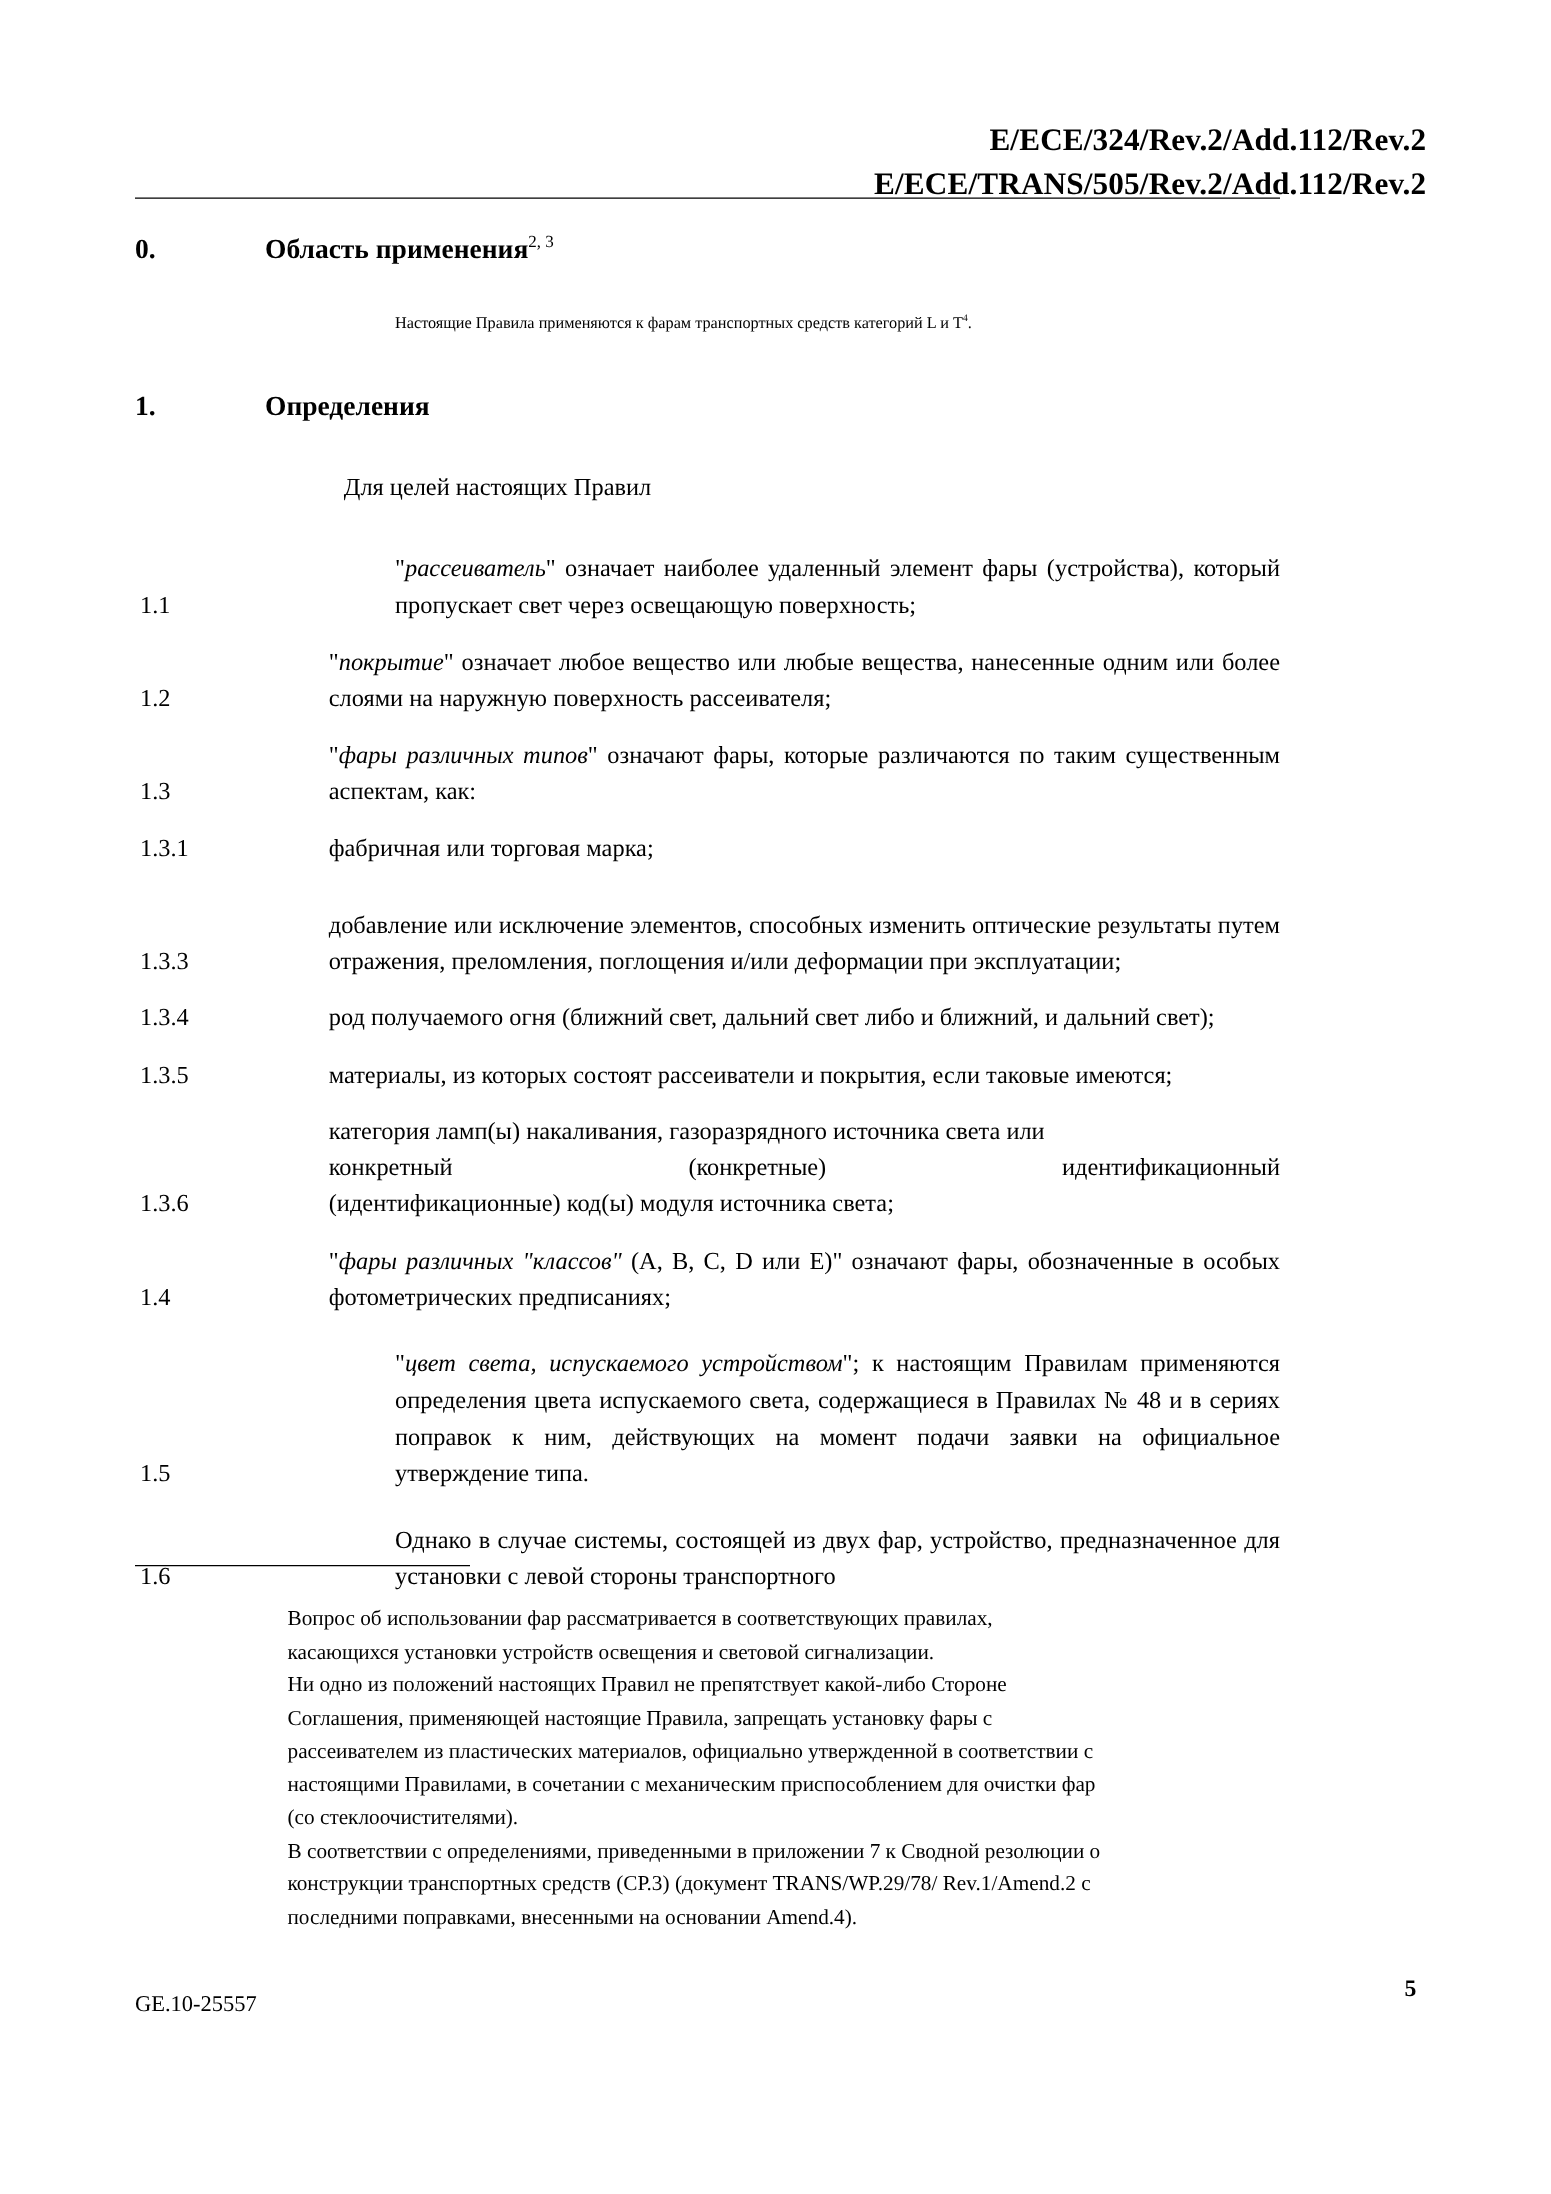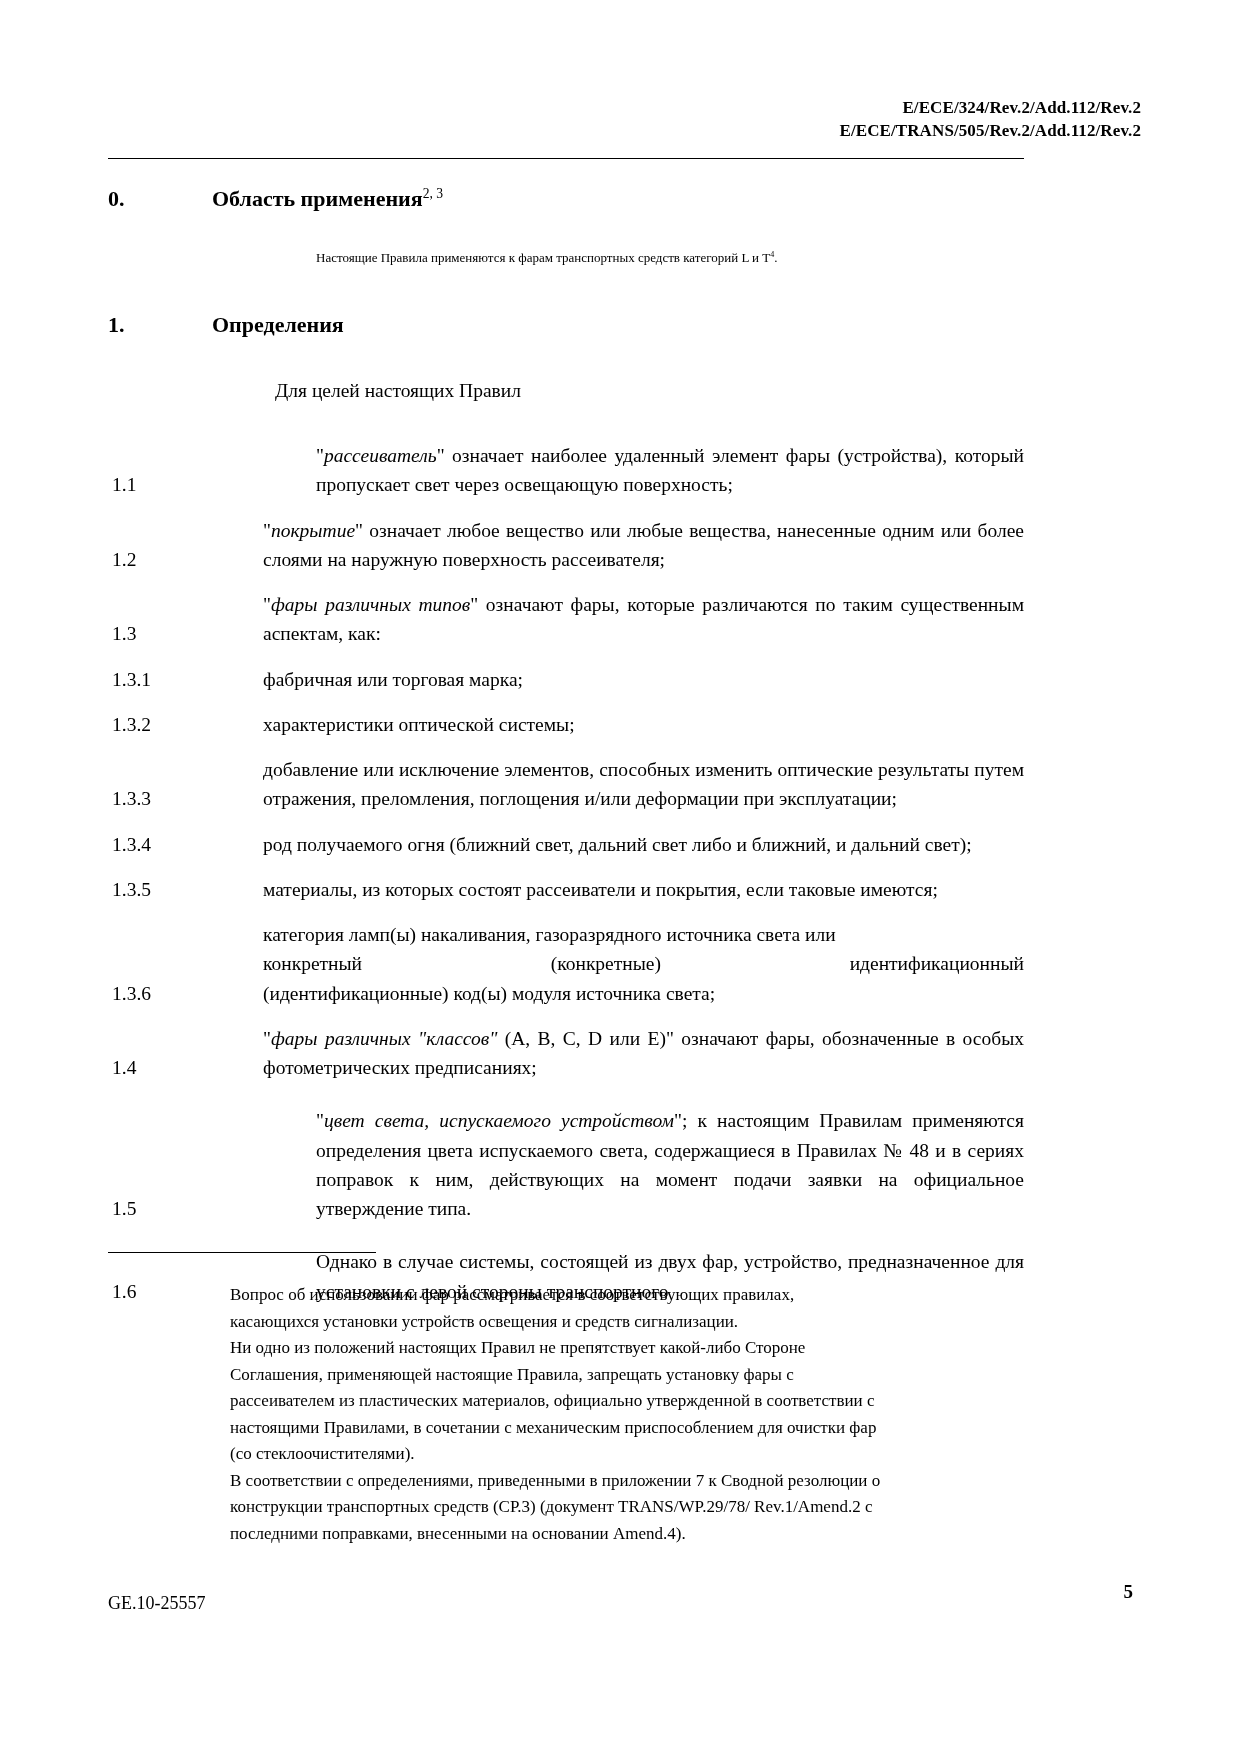--- a/index.html
+++ b/index.html
@@ -23,21 +23,21 @@
   }
 
   
   .doc-header {
     position: absolute;
     top: 96px;
     left: 110px;
     right: 100px;
     text-align: right;
     font-weight: bold;
-    font-size: 17px;
+    font-size: 25px;
     line-height: 1.38;
     letter-spacing: 0.1px;
   }
   .doc-header .hdr-line { display: block; white-space: nowrap; }
 
   .header-rule {
     position: absolute;
     top: 158px;
     left: 108px;
     width: 916px;
@@ -231,24 +231,20 @@
 
     <div class="spacer-sm"></div>
 
     <div class="clause gutter-mid">
       <span class="cl-num">1.3.1</span>
       <span class="cl-body flush">фабричная или торговая марка;</span>
     </div>
 
     <div class="spacer-sm"></div>
 
-    <div class="clause gutter-mid">
-      <span class="cl-num">1.3.2</span>
-      <span class="cl-body flush">характеристики оптической системы;</span>
-    </div>
 
     <div class="spacer-sm"></div>
 
     <div class="clause gutter-mid">
       <span class="cl-num">1.3.3</span>
       <span class="cl-body">добавление или исключение элементов, способных изменить оптические результаты путем отражения, преломления, поглощения и/или деформации при эксплуатации;</span>
     </div>
 
     <div class="spacer-sm"></div>
 
@@ -298,21 +294,21 @@
     <div class="clause gutter-wide">
       <span class="cl-num">1.6</span>
       <span class="cl-body">Однако в случае системы, состоящей из двух фар, устройство, предназначенное для установки с левой стороны транспортного</span>
     </div>
 
   </div>
 
   <div class="footnote-rule"></div>
   <div class="footnotes">
     <p>Вопрос об использовании фар рассматривается в соответствующих правилах,</p>
-    <p>касающихся установки устройств освещения и средств сигнализации.</p>
+    <p>касающихся установки устройств освещения и световой сигнализации.</p>
     <p>Ни одно из положений настоящих Правил не препятствует какой-либо Стороне</p>
     <p>Соглашения, применяющей настоящие Правила, запрещать установку фары с</p>
     <p>рассеивателем из пластических материалов, официально утвержденной в соответствии с</p>
     <p>настоящими Правилами, в сочетании с механическим приспособлением для очистки фар</p>
     <p>(со стеклоочистителями).</p>
     <p>В соответствии с определениями, приведенными в приложении 7 к Сводной резолюции о</p>
     <p>конструкции транспортных средств (СР.3) (документ TRANS/WP.29/78/ Rev.1/Amend.2 с</p>
     <p>последними поправками, внесенными на основании Amend.4).</p>
   </div>
 

